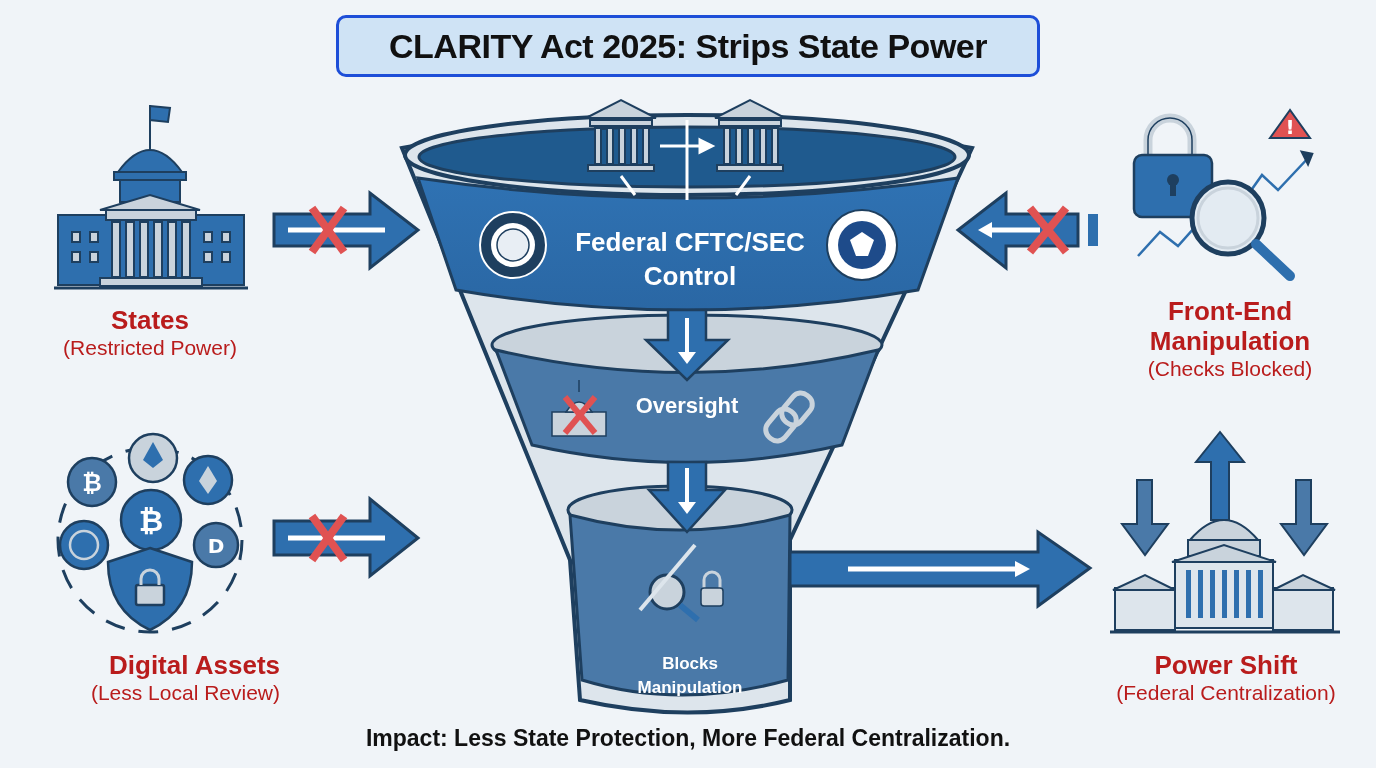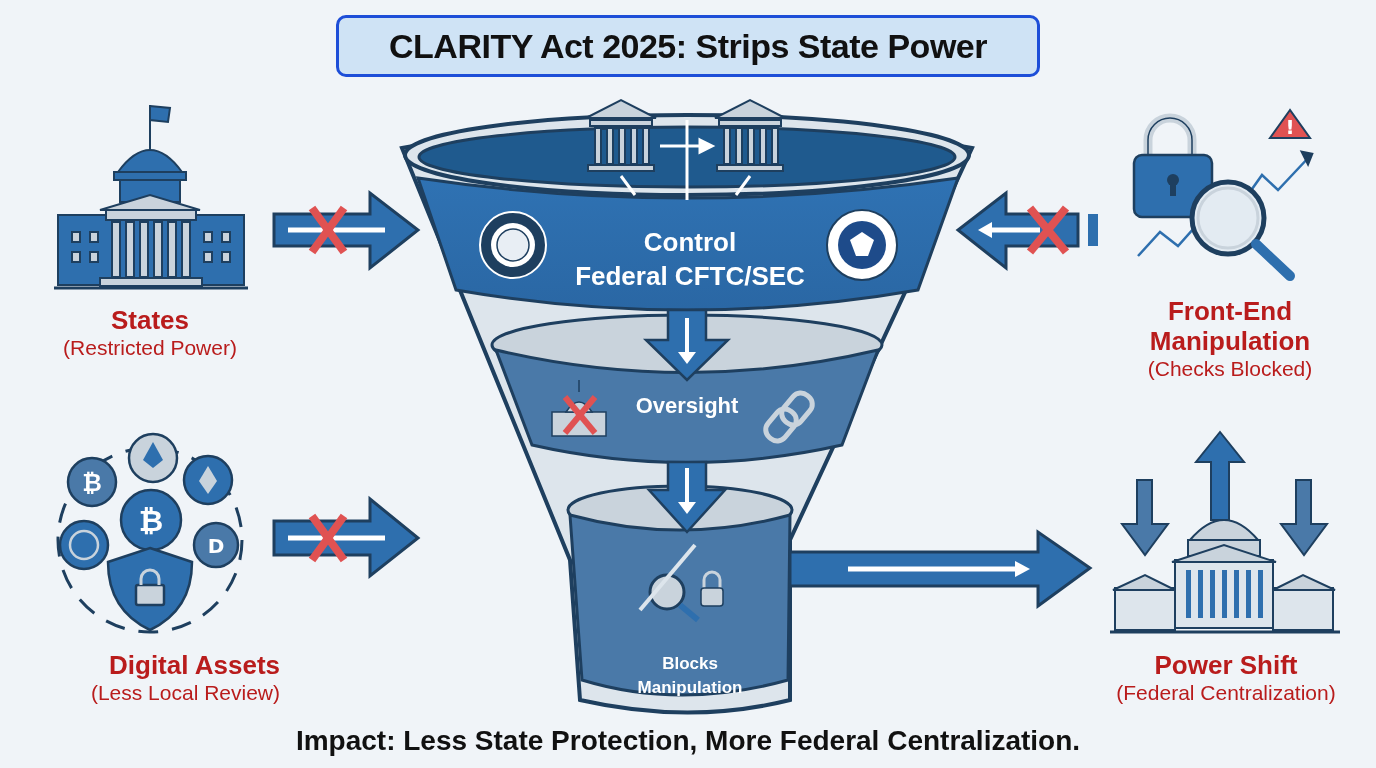--- a/index.html
+++ b/index.html
@@ -4,21 +4,21 @@
 <style>
   html,body{margin:0;padding:0;}
   body{width:1376px;height:768px;background:#f0f4f8;font-family:"Liberation Sans","DejaVu Sans",sans-serif;position:relative;overflow:hidden;}
   .title-box{position:absolute;left:336px;top:15px;width:704px;height:62px;background:#cfe3f5;border:3px solid #1d4ed8;border-radius:10px;box-sizing:border-box;display:flex;align-items:center;justify-content:center;}
   .title-box span{font-size:34px;font-weight:bold;color:#111;letter-spacing:-0.5px;}
   svg.main{position:absolute;left:0;top:0;}
   .label{position:absolute;text-align:center;color:#b91c1c;}
   .label .h{font-weight:bold;font-size:26px;line-height:30px;}
   .label .s{font-size:21px;line-height:26px;}
   .funnel-text{position:absolute;text-align:center;color:#fff;font-weight:bold;}
-  .footer{position:absolute;left:0;width:1376px;top:725px;text-align:center;font-size:28px;font-weight:bold;color:#111;}
+  .footer{position:absolute;left:0;width:1376px;top:725px;text-align:center;font-size:23px;font-weight:bold;color:#111;}
 </style>
 </head>
 <body>
 
 <div class="title-box">
   <span>CLARITY Act 2025: Strips State Power</span>
 </div>
 
 <svg class="main" width="1376" height="768" viewBox="0 0 1376 768">
   <defs>
@@ -225,22 +225,22 @@
     </g>
     <rect x="1115" y="588" width="60" height="42" fill="#dde5ec"></rect>
     <polygon points="1113,590 1145,575 1175,590" fill="#c9d3dc"></polygon>
     <rect x="1273" y="588" width="60" height="42" fill="#dde5ec"></rect>
     <polygon points="1273,590 1303,575 1335,590" fill="#c9d3dc"></polygon>
     <line x1="1110" y1="632" x2="1340" y2="632" stroke-width="3"></line>
   </g>
 </svg>
 
 <div class="funnel-text" style="left:540px;top:225px;width:300px;font-size:26px;line-height:34px;">
+  <div>Federal CFTC/SEC</div>
   <div>Control</div>
-  <div>Federal CFTC/SEC</div>
 </div>
 <div class="funnel-text" style="left:590px;top:392px;width:194px;font-size:22px;line-height:28px;">
   <div>Oversight</div>
 </div>
 <div class="funnel-text" style="left:590px;top:620px;width:200px;font-size:17px;line-height:24px;margin-top:32px;">
   <div>Blocks</div>
   <div>Manipulation</div>
 </div>
 
 <div class="label" style="left:30px;top:305px;width:240px;">

